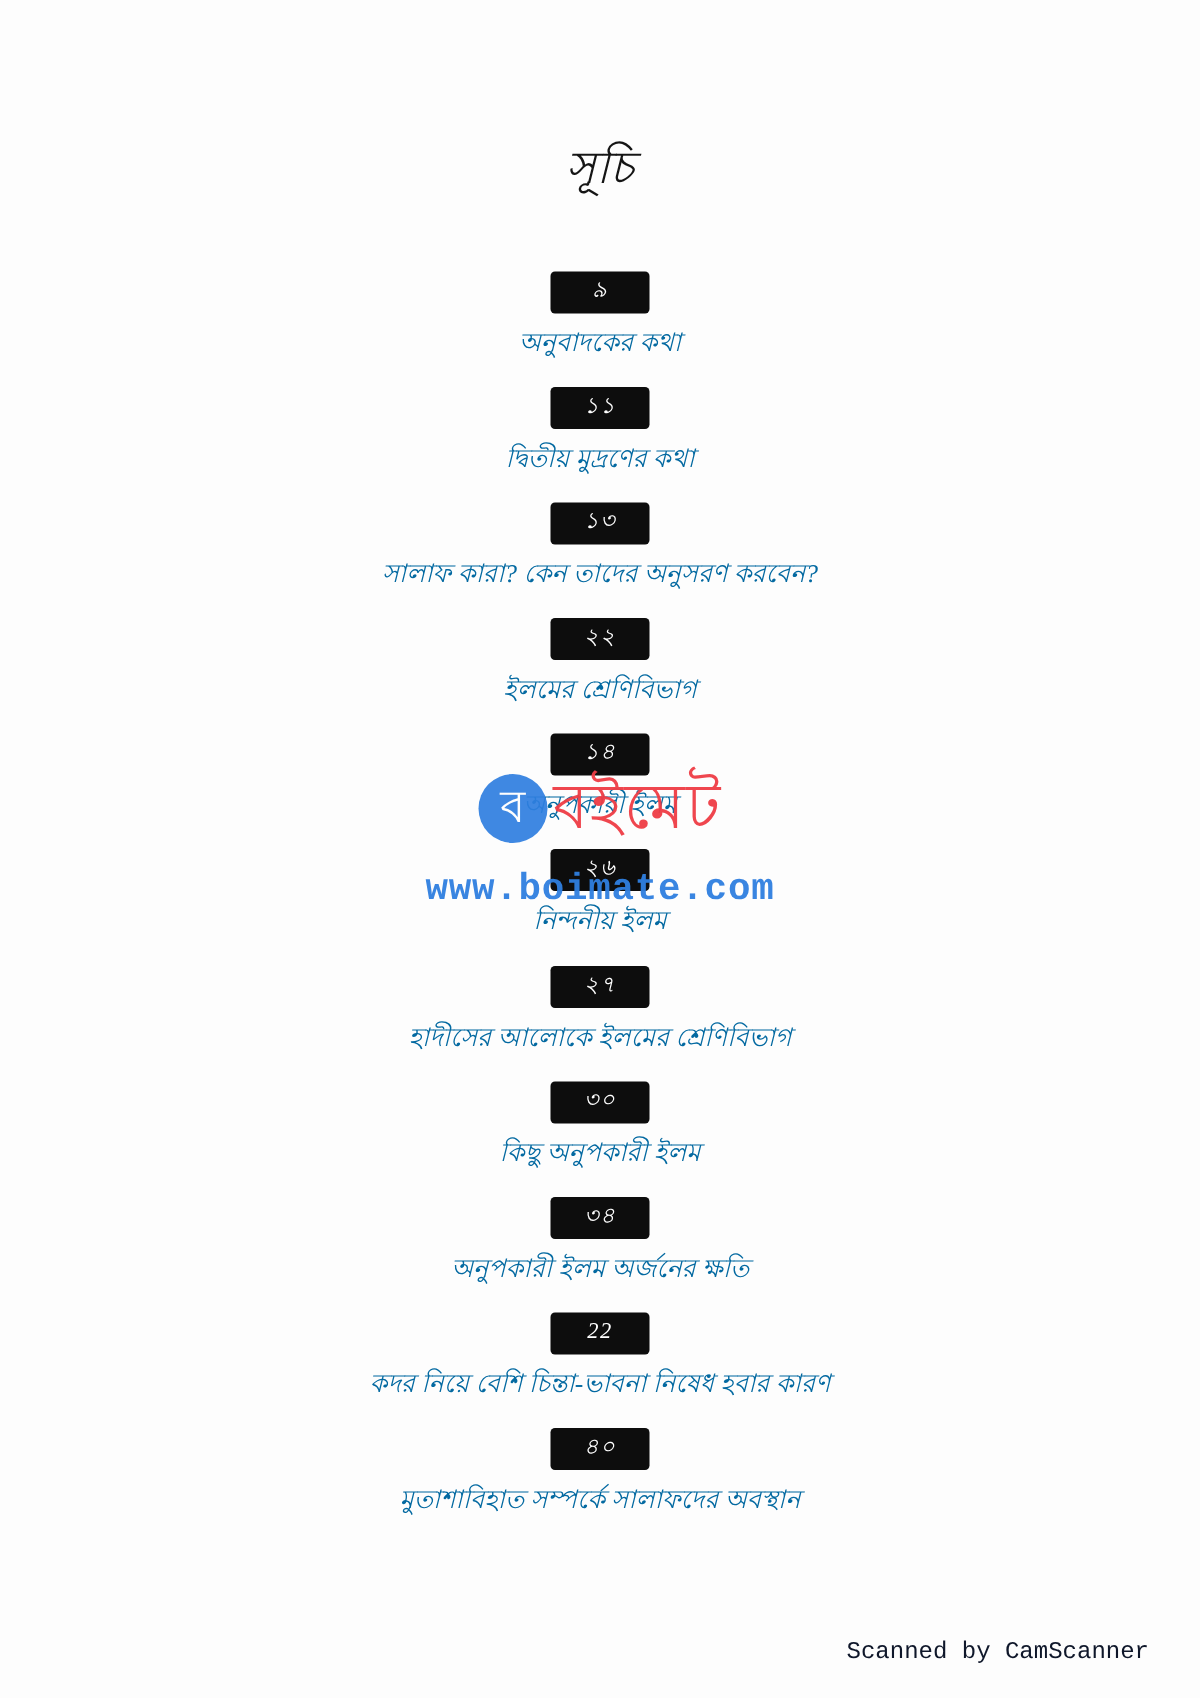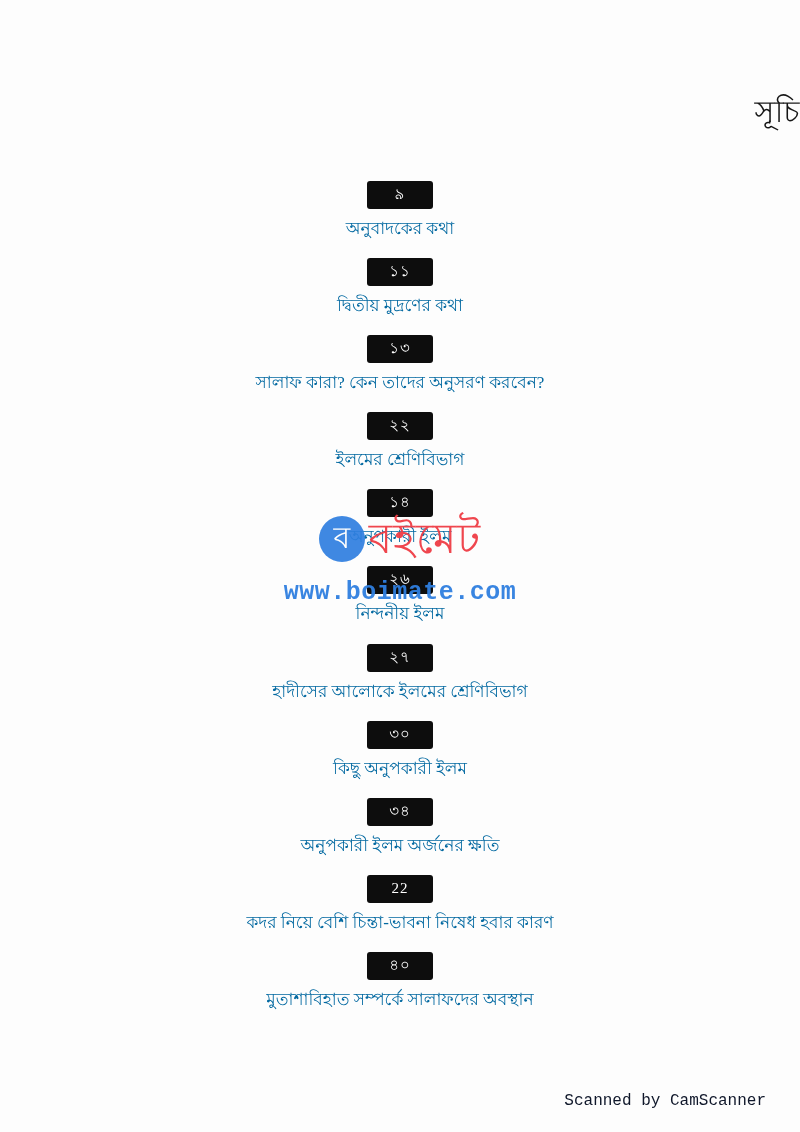--- a/index.html
+++ b/index.html
@@ -20,21 +20,22 @@
     inset: 0;
     background: #fdfdfd;
   }
   .content {
     position: absolute;
     left: 0;
     right: 0;
     top: 88px;
     display: flex;
     flex-direction: column;
-    align-items: flex-end;
+    align-items: center;
+    font-style: italic;
   }
   .toc-title {
     font-family: "Liberation Serif", serif;
     font-size: 30px;
     font-weight: 400;
     color: #151515;
     letter-spacing: 0.5px;
     margin-bottom: 42px;
   }
   .toc-list {

